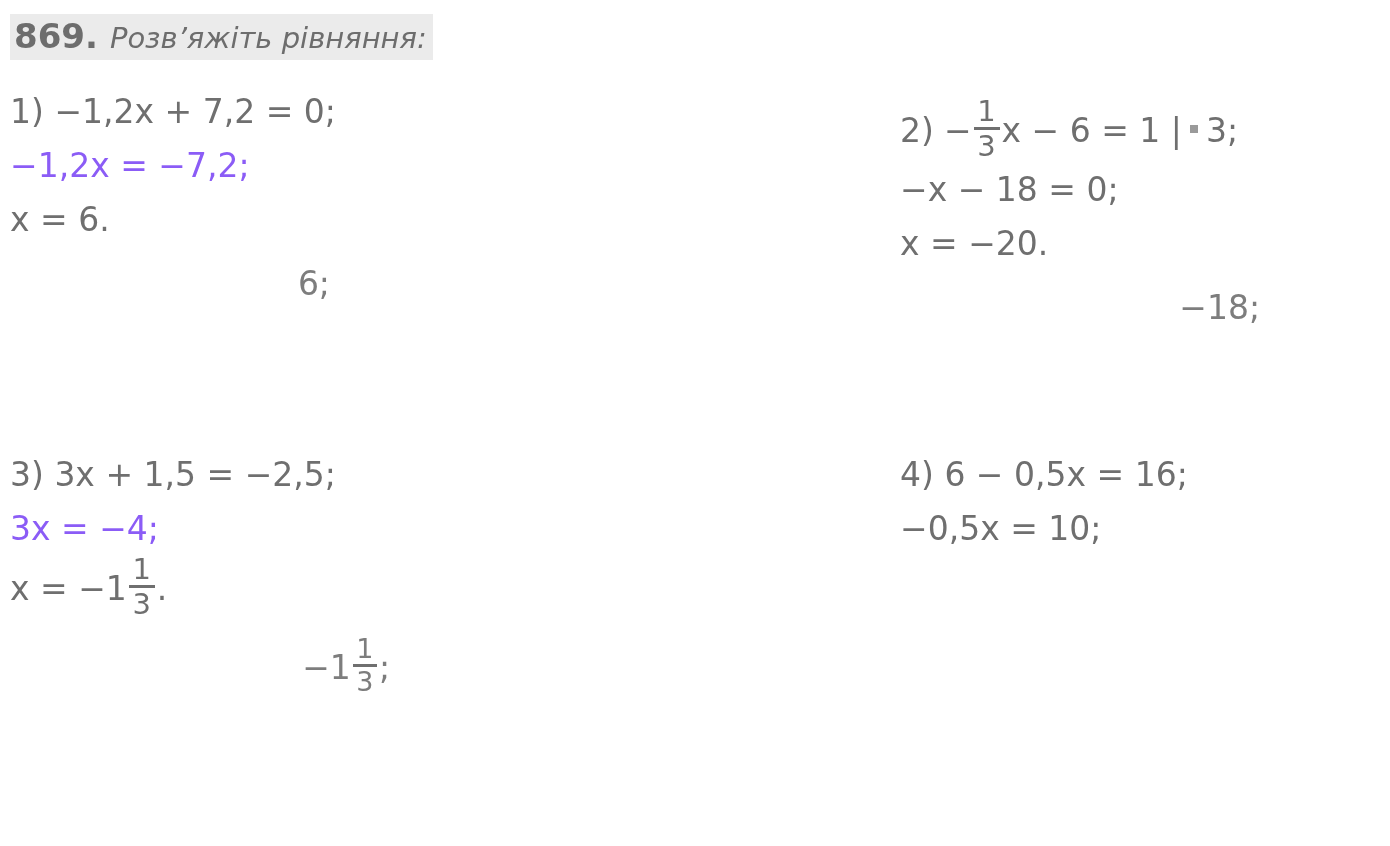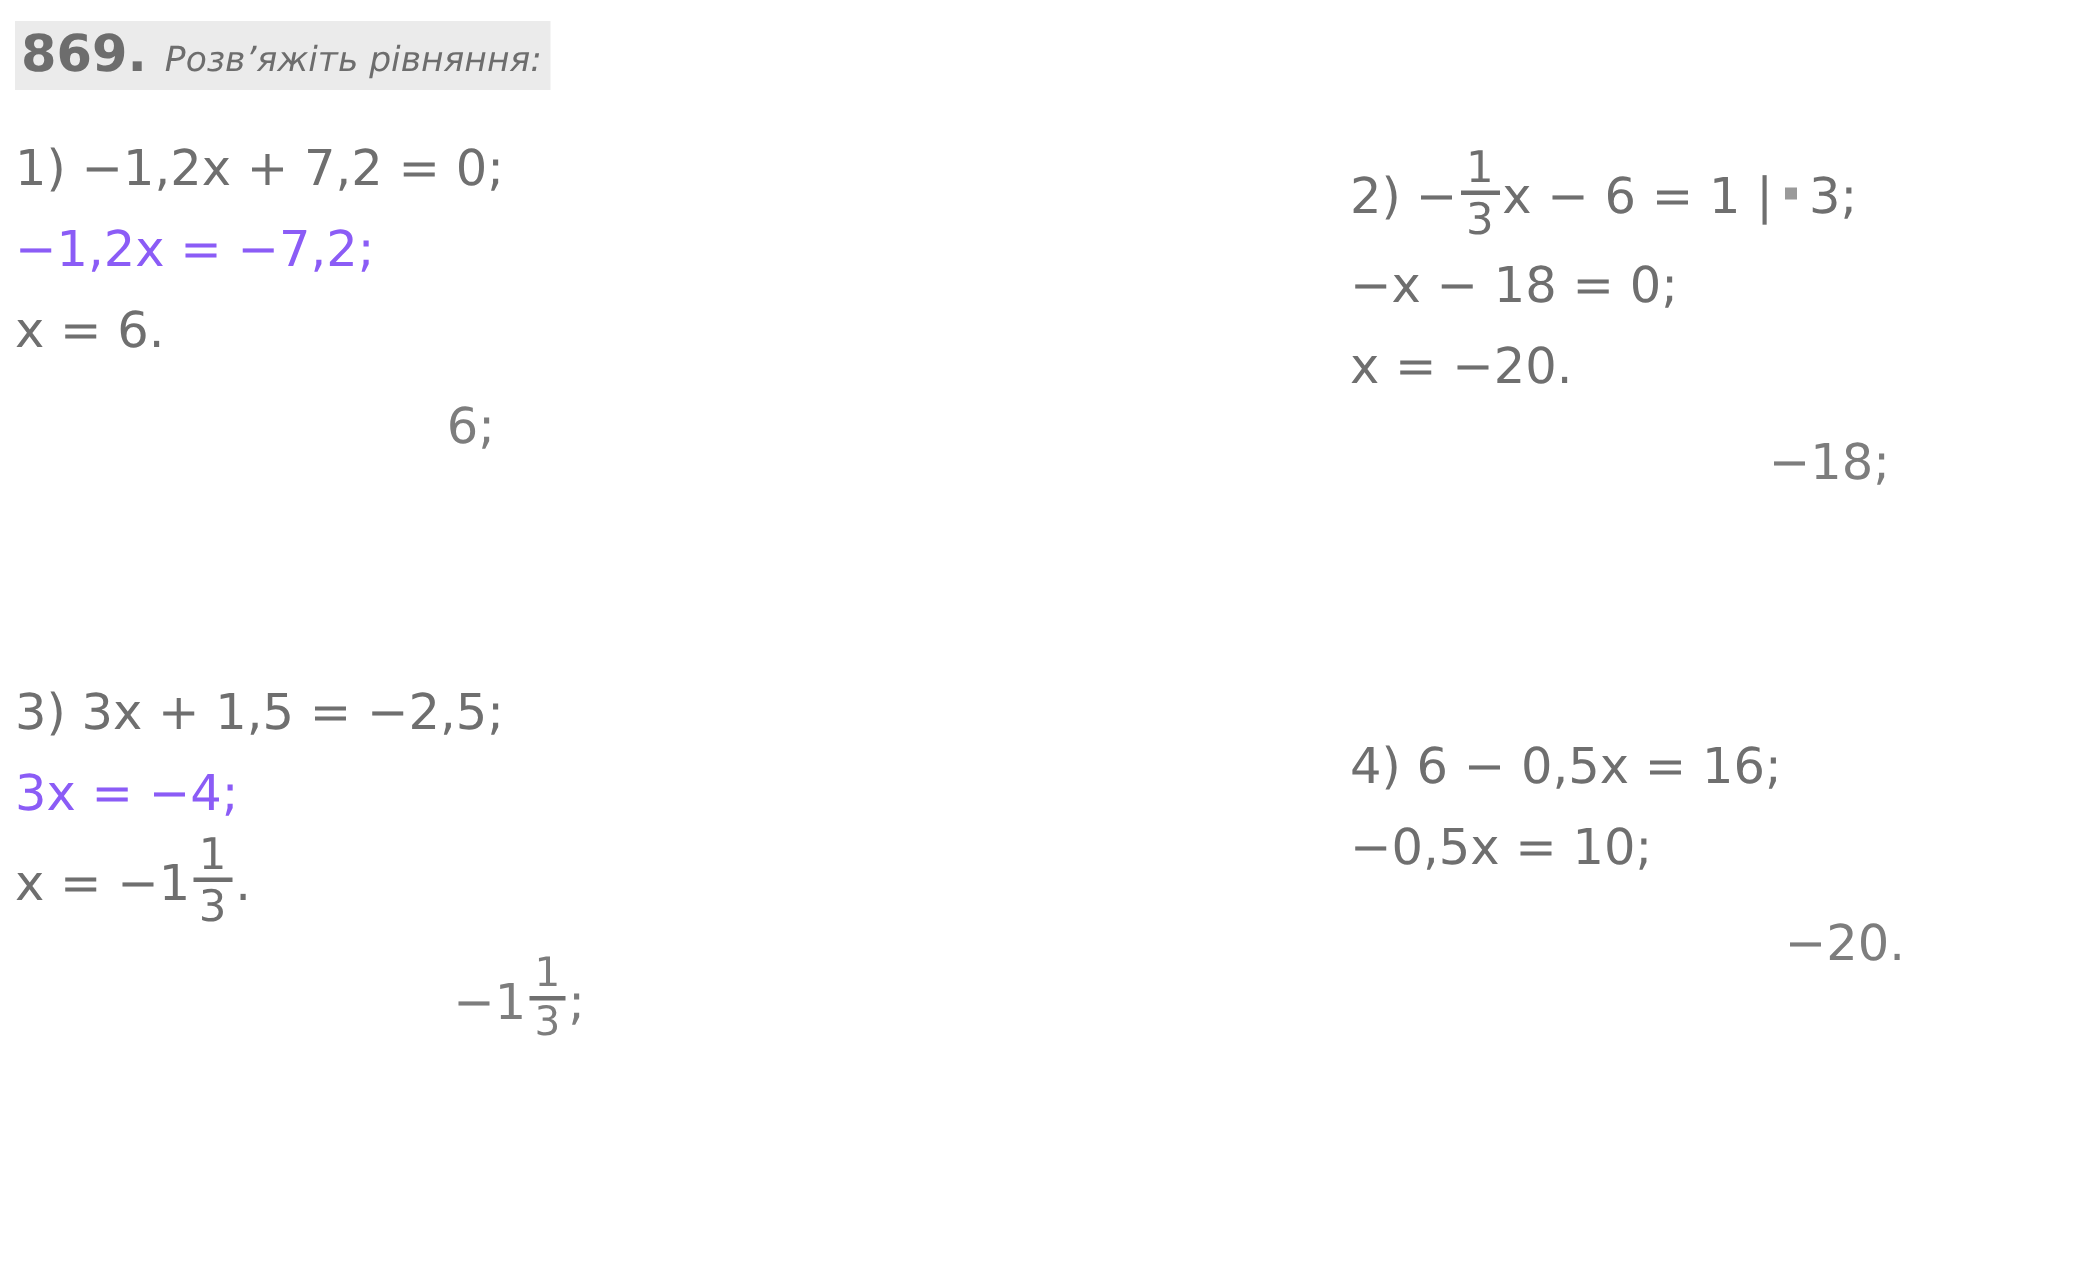--- a/index.html
+++ b/index.html
@@ -33,33 +33,33 @@
     padding: 2px 6px 4px 4px;
   }
   .header .num {
     font-weight: bold;
     font-size: 34px;
     color: #6d6d6d;
     letter-spacing: 0px;
   }
   .header .title {
     font-style: italic;
-    font-size: 23px;
+    font-size: 29px;
     color: #6d6d6d;
     margin-left: 12px;
   }
 
   
   .col-left  { position: absolute; left: 10px;  }
   .col-right { position: absolute; left: 900px; }
 
   .block-1 { top: 72px; margin-top: 13px; }
   .block-2 { top: 98px; }
   .block-3 { top: 448px; }
-  .block-4 { top: 448px; margin-top: 36px; }
+  .block-4 { top: 448px; }
 
   .line {
     font-size: 33px;
     line-height: 54px;
     white-space: nowrap;
     color: #6f6f6f;
   }
   .line.light { color: #8b5cf6; }
   .answer {
     font-size: 33px;
@@ -177,16 +177,15 @@
       </span>
     </div>
   </div>
 
   <div class="col-right block-4">
     <div class="line">
       <span>4)</span>
       <span>6 − 0,5x = 16;</span>
     </div>
     <div class="line">−0,5x = 10;</div>
-    <div class="answer ans-4">−20.</div>
   </div>
 
 </div>
 
 </body></html>

